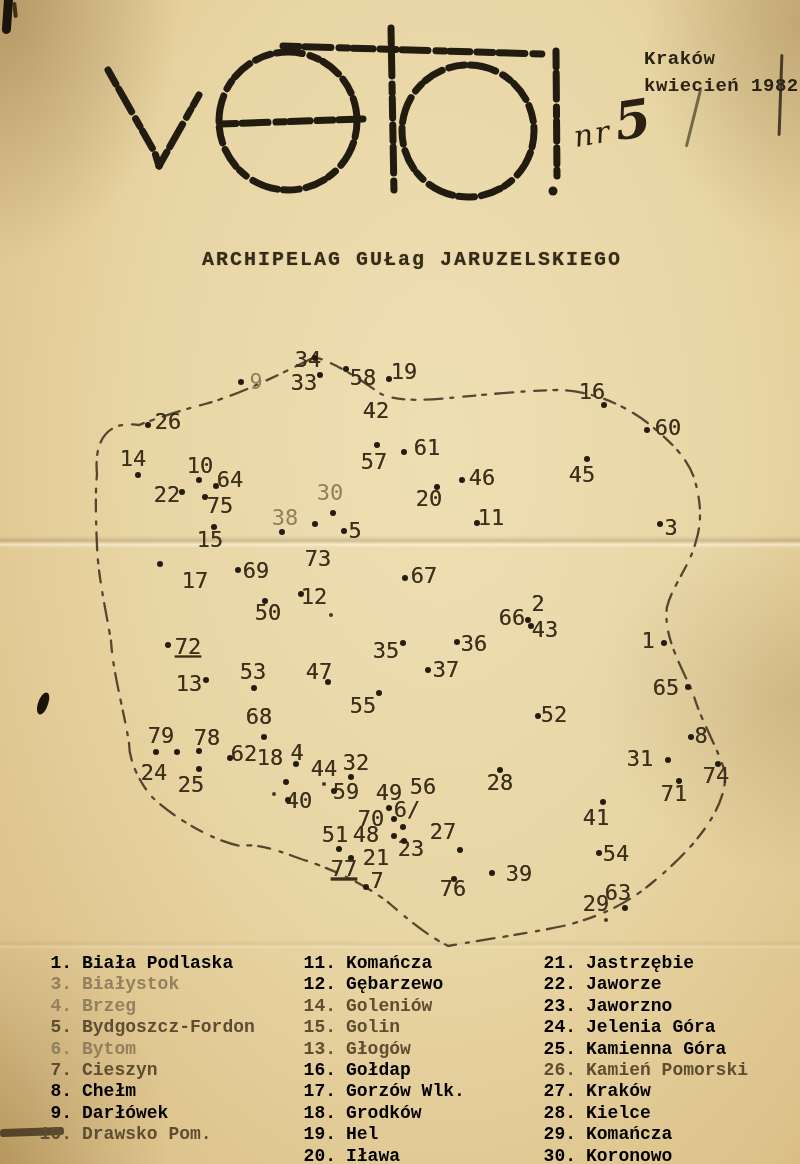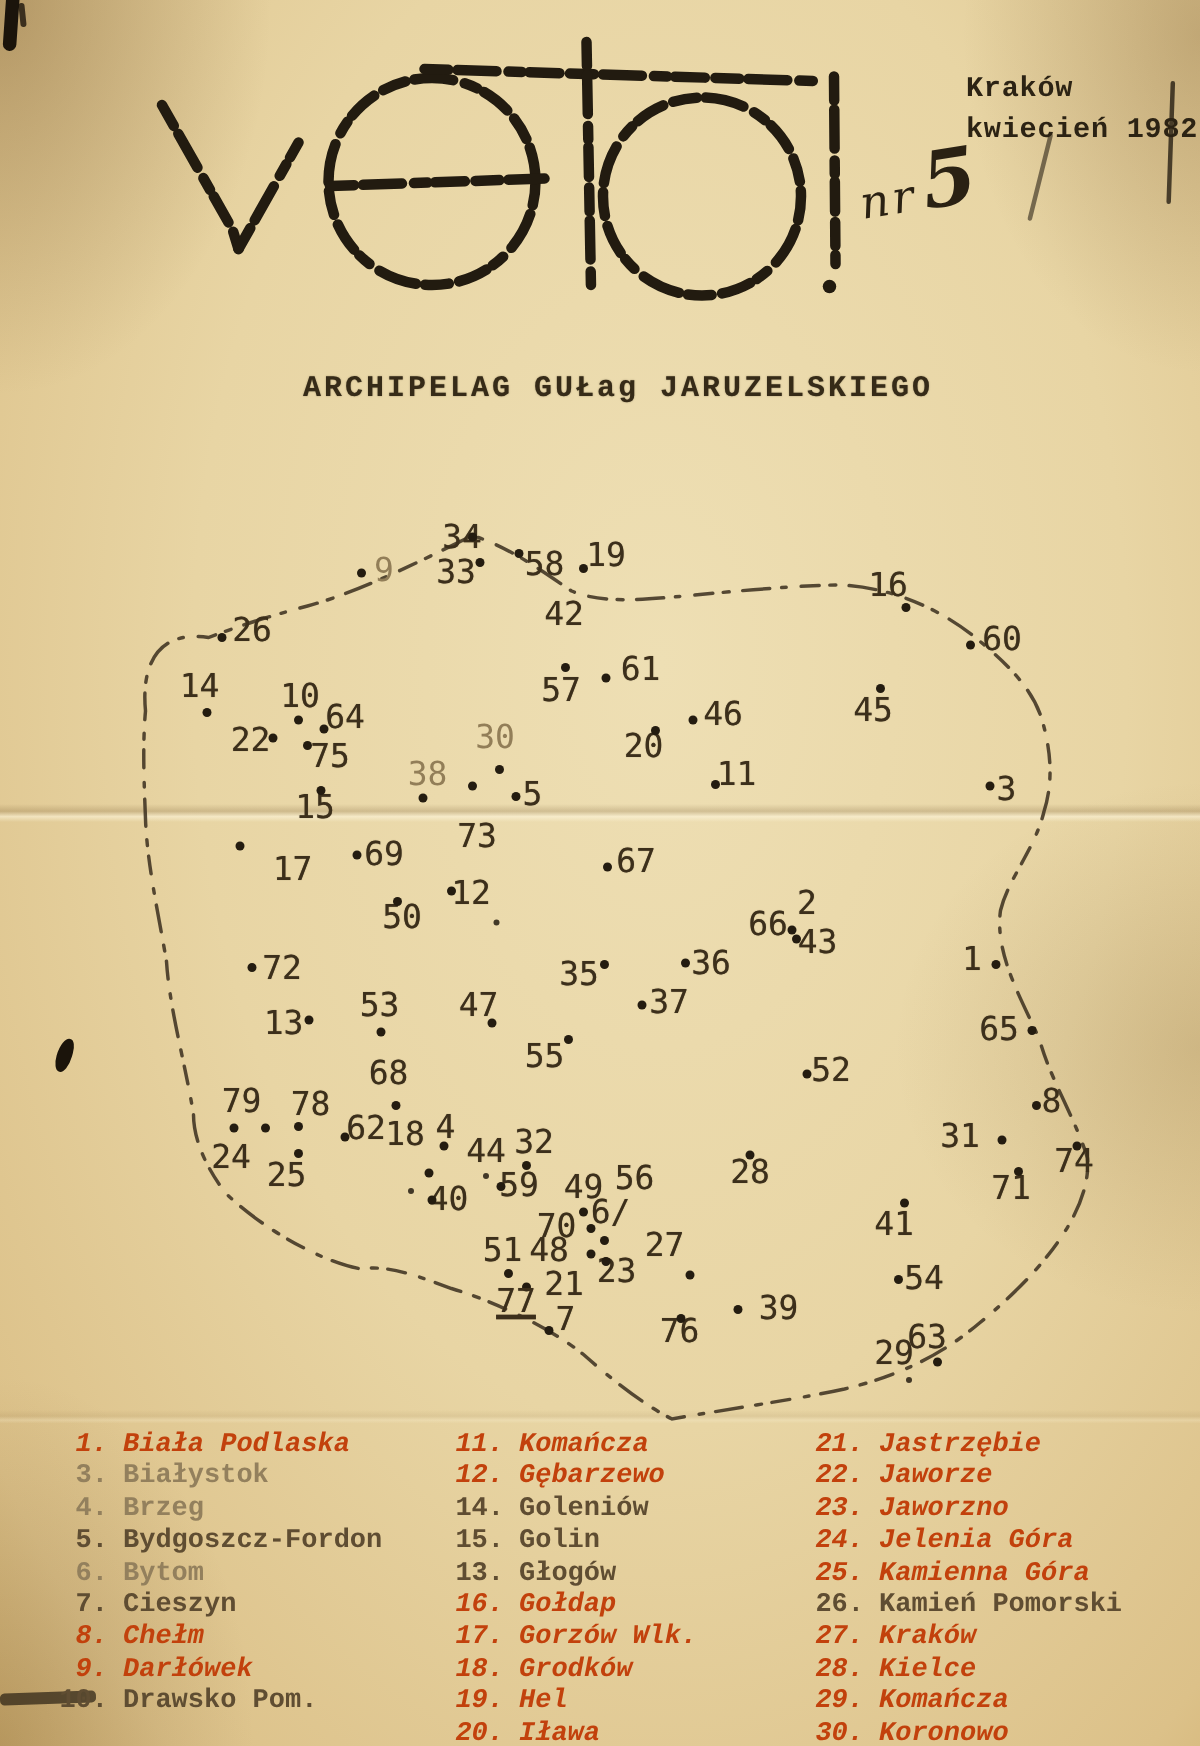--- a/index.html
+++ b/index.html
@@ -52,21 +52,21 @@
   .dot.small{width:4px;height:4px;opacity:.85;}
 
   
   .col{position:absolute;top:953px;}
   .col1{left:24px;}
   .col2{left:288px;}
   .col3{left:528px;}
   .lrow{height:21.4px;line-height:21.4px;font-size:18px;font-weight:700;white-space:nowrap;}
   .lnum{display:inline-block;width:48px;text-align:right;}
   .lname{margin-left:10px;}
-  .tone-dark{color:#c2410c;font-style:italic;}
+  .tone-dark{color:#000000;}
   .tone-mid{color:#5f4d32;}
   .tone-faint{color:#93805d;}
 </style>
 </head>
 <body>
 
 <div class="page">
 
   <div class="crease crease-main"></div>
   <div class="crease crease-low"></div>
@@ -195,21 +195,21 @@
         <span class="pt" style="left: 545px; top: 629px;">43</span>
         <span class="dot" style="left: 531px; top: 626px;"></span>
         <span class="pt" style="left: 474px; top: 643px;">36</span>
         <span class="dot" style="left: 457px; top: 642px;"></span>
         <span class="pt" style="left: 446px; top: 669px;">37</span>
         <span class="dot" style="left: 428px; top: 670px;"></span>
         <span class="pt" style="left: 648px; top: 640px;">1</span>
         <span class="dot" style="left: 664px; top: 643px;"></span>
         <span class="pt" style="left: 666px; top: 687px;">65</span>
         <span class="dot" style="left: 688px; top: 687px;"></span>
-        <span class="pt" style="left: 188px; top: 646px;">72</span>
+        <span class="pt" style="left: 188px; top: 646px; text-decoration: underline;">72</span>
         <span class="dot" style="left: 168px; top: 645px;"></span>
         <span class="pt" style="left: 386px; top: 650px;">35</span>
         <span class="dot" style="left: 403px; top: 643px;"></span>
         <span class="pt" style="left: 189px; top: 683px;">13</span>
         <span class="dot" style="left: 206px; top: 680px;"></span>
         <span class="pt" style="left: 253px; top: 671px;">53</span>
         <span class="dot" style="left: 254px; top: 688px;"></span>
         <span class="pt" style="left: 319px; top: 671px;">47</span>
         <span class="dot" style="left: 328px; top: 682px;"></span>
         <span class="pt" style="left: 363px; top: 705px;">55</span>

